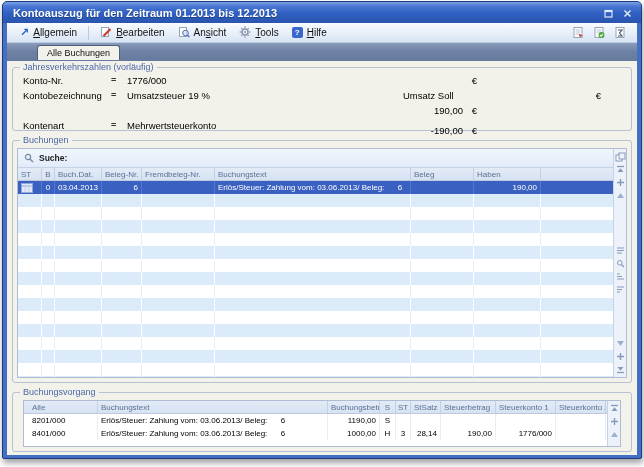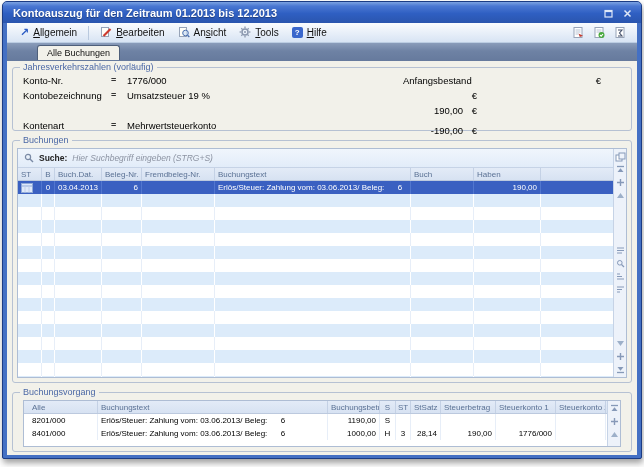--- a/index.html
+++ b/index.html
@@ -189,25 +189,25 @@
           </div>
           <div class="sp15"></div>
           <div class="frow">
             <span class="flabel">Kontenart</span>
             <span class="fbullet">=</span>
             <span>Mehrwertsteuerkonto</span>
           </div>
         </div>
         <div class="g1-right">
           <div class="frow">
-            <span class="flabel2">Anfangsbestand</span>
             <span class="fnum"></span>
             <span class="feuro">€</span>
           </div>
           <div class="frow">
+            <span class="flabel2">Umsatz Soll</span>
             <span class="fnum"></span>
             <span class="feuro">€</span>
           </div>
           <div class="frow">
             <span class="fnum">190,00</span>
             <span class="feuro">€</span>
           </div>
           <div class="sp5"></div>
           <div class="frow">
             <span class="fnum">-190,00</span>
@@ -219,30 +219,29 @@
       <div class="groupbox g2">
         <div class="gb-label">Buchungen</div>
         <div class="grid-wrap">
           <div class="grid-main">
             <div class="search-row">
               <span><svg width="10" height="10">
                     <circle cx="4" cy="4" r="2.6" fill="none" stroke="#7a8aa5" stroke-width="1.2"></circle>
                     <line x1="6" y1="6" x2="9" y2="9" stroke="#7a8aa5" stroke-width="1.4"></line>
                   </svg></span>
               <span class="search-label">Suche:</span>
-              <span class="search-ph">Hier Suchbegriff eingeben (STRG+S)</span>
             </div>
             <div class="thead">
               <div class="tcell c-st">ST</div>
               <div class="tcell c-b ctr">B</div>
               <div class="tcell c-dat">Buch.Dat.</div>
               <div class="tcell c-beleg">Beleg-Nr.</div>
               <div class="tcell c-fremd">Fremdbeleg-Nr.</div>
               <div class="tcell c-text">Buchungstext</div>
-              <div class="tcell c-soll">Buch</div>
+              <div class="tcell c-soll">Beleg</div>
               <div class="tcell c-haben">Haben</div>
               <div class="tcell c-rest"></div>
             </div>
             <div class="trow selected">
               <div class="tcell c-st">
                   <svg width="12" height="10">
                     <rect x="0.5" y="0.5" width="11" height="9" fill="#dfe9fa" stroke="#8fa9d8"></rect>
                     <line x1="0.5" y1="3" x2="11.5" y2="3" stroke="#8fa9d8"></line>
                     <line x1="4" y1="3" x2="4" y2="9.5" stroke="#c0cfe9"></line>
                     <line x1="8" y1="3" x2="8" y2="9.5" stroke="#c0cfe9"></line>

